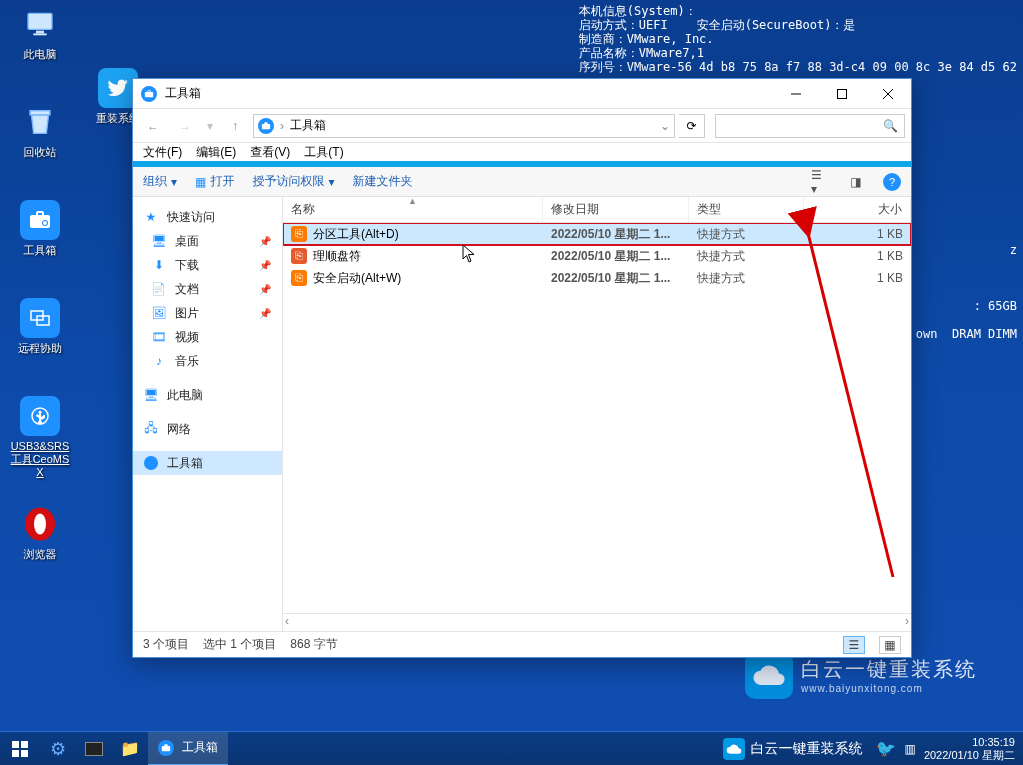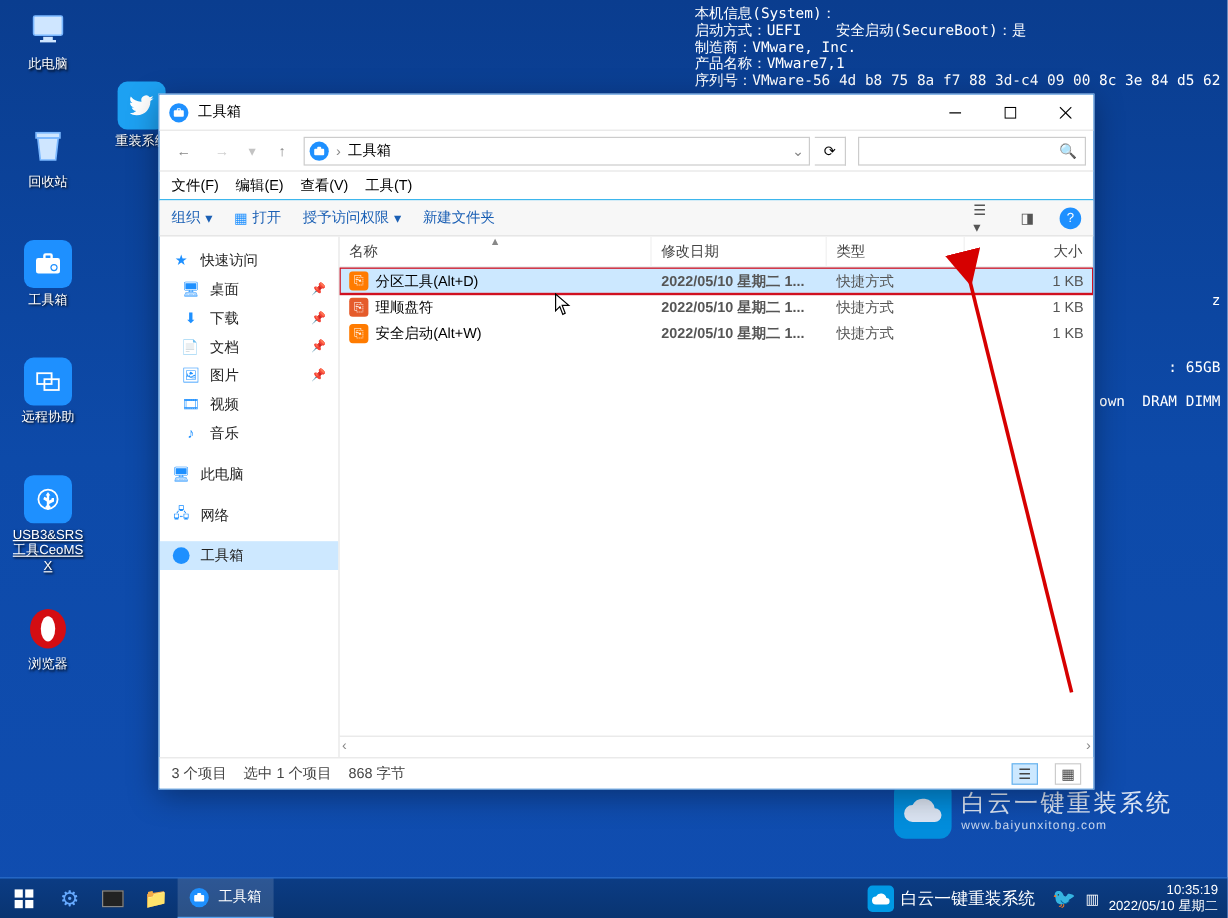--- a/index.html
+++ b/index.html
@@ -34,21 +34,21 @@
 
   .navrow { height: 34px; display: flex; align-items: center; padding: 4px 6px; gap: 4px; border-bottom: 1px solid #e5e5e5; }
   .navbtn { width: 28px; height: 26px; display:flex;align-items:center;justify-content:center; color:#888; cursor:pointer; }
   .addr { flex: 1; height: 24px; border: 1px solid #ccc; display:flex; align-items:center; padding:0 4px; gap:6px; }
   .addr .crumbico { width:16px; height:16px; background:#1e90ff; border-radius:50%; display:flex;align-items:center;justify-content:center;}
   .addr .crumbico svg{width:10px;height:10px;}
   .addr .sep { color:#888; }
   .refresh { width:26px; height:24px; border:1px solid #ccc; border-left:none; display:flex;align-items:center;justify-content:center; cursor:pointer; }
   .search { width: 190px; height: 24px; border: 1px solid #ccc; margin-left: 6px; display:flex;align-items:center; padding:0 6px; color:#888; justify-content:flex-end; }
 
-  .menubar { height: 24px; display:flex; align-items:center; gap: 14px; padding: 0 10px; border-bottom: 1px solid #0ea5e9; font-size:12px; }
+  .menubar { height: 24px; display:flex; align-items:center; gap: 14px; padding: 0 10px; border-bottom: 6px solid #0ea5e9; font-size:12px; }
   .menubar span { cursor:pointer; }
 
   .toolbar { height: 30px; background: #f7f7f7; border-bottom: 1px solid #e1e1e1; display:flex; align-items:center; padding:0 10px; gap: 18px; font-size:12px; }
   .toolbar .tbtn { display:flex; align-items:center; gap:4px; cursor:pointer; color:#1a5fb4; }
   .toolbar .spacer { flex:1; }
   .toolbar .ricon { width:18px; height:18px; display:flex;align-items:center;justify-content:center; cursor:pointer; color:#555; }
   .help { width:18px;height:18px;border-radius:50%;background:#1e90ff;color:#fff;display:flex;align-items:center;justify-content:center;font-size:11px;cursor:pointer;}
 
   .body { flex:1; display:flex; overflow:hidden; }
   .nav { width: 150px; border-right: 1px solid #e5e5e5; padding: 8px 0; overflow:auto; }
@@ -448,16 +448,16 @@
           <svg viewBox="0 0 24 24">
             <path fill="#fff" d="M6 19a5 5 0 010-10 7 7 0 0113 2 4 4 0 010 8H6z"></path>
           </svg>
         </span>
       <span class="wmtxt">白云一键重装系统</span>
     </div>
     <span style="color:#1da1f2;font-size:16px">🐦</span>
     <span style="color:#fff">▥</span>
     <div class="clock">
       <div>10:35:19</div>
-      <div>2022/05/10 星期二</div>
+      <div>2022/01/10 星期二</div>
     </div>
   </div>
 </div>
 
 </body></html>

